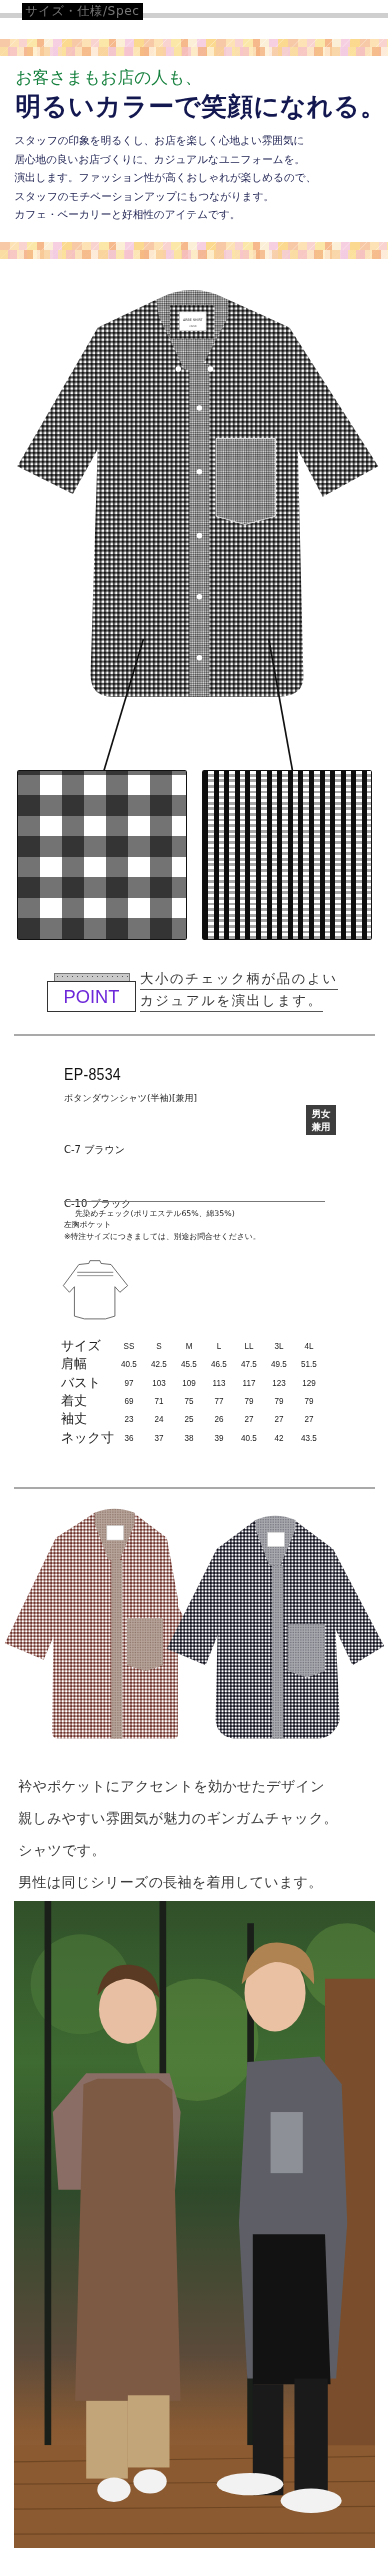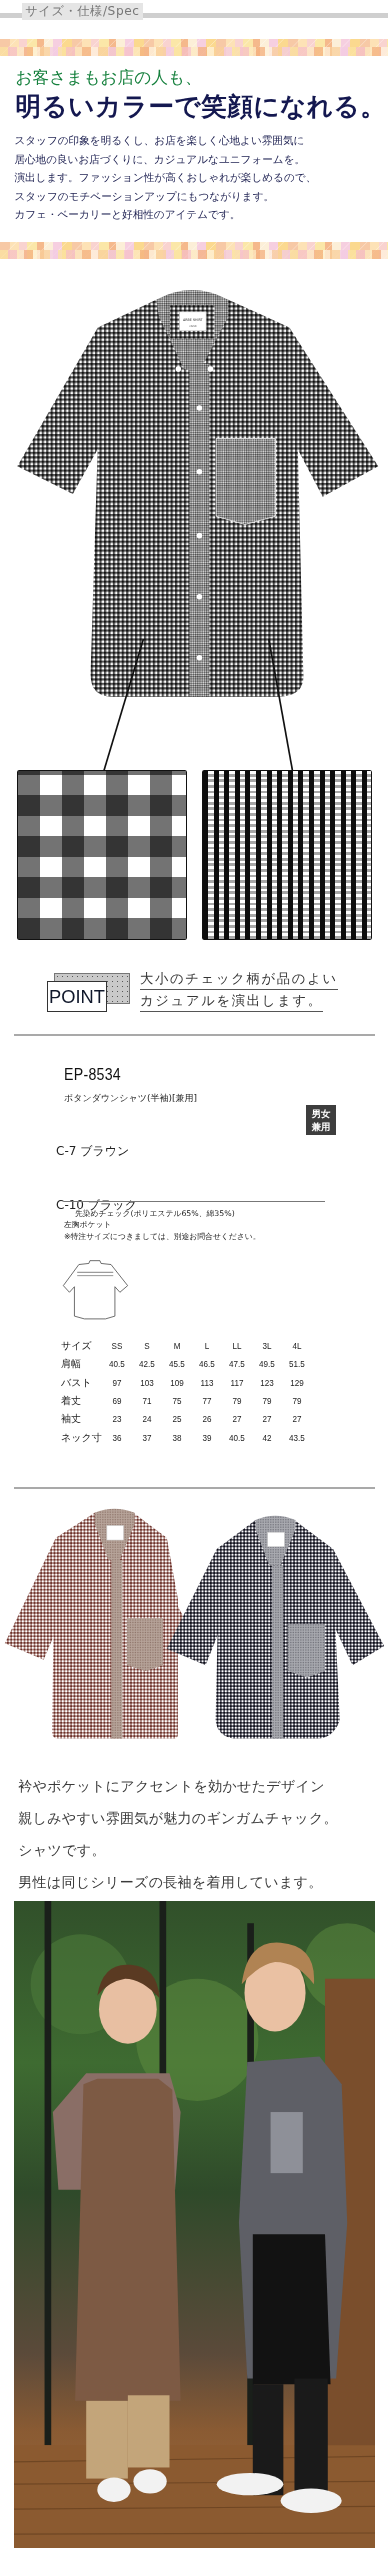--- a/index.html
+++ b/index.html
@@ -1,21 +1,21 @@
 <!DOCTYPE html>
 <html style="font-size:9px"><head>
 <meta charset="utf-8">
 <style>
   * { box-sizing: border-box; margin: 0; padding: 0; }
   body { width: 389px; height: 2576px; background: #ffffff; font-family: "DejaVu Sans", sans-serif; position: relative; overflow: hidden; color: #222; }
   .abs { position: absolute; }
 
   
   .hdr-bar { left: 0; top: 12.8px; width: 389px; height: 5.6px; background: #cfcfcf; }
-  .hdr-title { left: 22px; top: 3.3px; padding: 0 3.3px; background: #e5e5e5; font-size: 12.2px; color: #777; letter-spacing: 0.6px; font-family: "DejaVu Sans", sans-serif; }
+  .hdr-title { left: 22px; top: 3.3px; padding: 0 3.3px; background: #000000; font-size: 12.2px; color: #777; letter-spacing: 0.6px; font-family: "DejaVu Sans", sans-serif; }
 
   
   .banner { left: 0; width: 389px; height: 16.7px;
     background:
       linear-gradient(135deg, rgba(255,255,255,0) 49%, rgba(255,255,255,0.35) 50%, rgba(255,255,255,0) 51%) 0 0/16.7px 16.7px,
       repeating-linear-gradient(90deg, #f7c9a6 0 10px, #fde2b6 10px 19px, #f9d3d0 19px 27px, #fbe7a8 27px 37px, #f5b98c 37px 44px, #fcefd8 44px 53px, #f6cfe0 53px 62px, #fbd98f 62px 72px);
   }
   .banner::after { content: ""; position: absolute; left: 0; top: 8.3px; width: 100%; height: 8.3px;
     background: repeating-linear-gradient(90deg, #fbe3a1 0 7.8px, #f6c0c8 7.8px 16.7px, #fde9c2 16.7px 24.4px, #f4b07e 24.4px 33px, #fff3dd 33px 40px, #f9cf9a 40px 50px, #f3cbe3 50px 58px); opacity: 0.75; }
 
@@ -37,39 +37,39 @@
   .swatch-small {
     background-color: #fff;
     background-image:
       repeating-linear-gradient(90deg, #0d0d0d 0 5px, transparent 5px 10.6px),
       repeating-linear-gradient(0deg, rgba(0,0,0,0.35) 0 2.8px, transparent 2.8px 5.6px);
   }
 
   
   .point-shadow { left: 54px; top: 973px; width: 76px; height: 30.5px; background: #c9c9c9;
     background-image: radial-gradient(#555 0.6px, transparent 0.7px); background-size: 5px 5px; border: 0.6px solid #777; }
-  .point-box { left: 47px; top: 981px; width: 60px; height: 31px; background: #fff; border: 0.8px solid #333;
-    font-size: 18.3px; color: #0f172a; text-align: center; line-height: 30px; font-family: "Liberation Sans", sans-serif; }
+  .point-box { left: 47px; top: 981px; width: 89px; height: 31px; background: #fff; border: 0.8px solid #333;
+    font-size: 18.3px; color: #6d28d9; text-align: center; line-height: 30px; font-family: "Liberation Sans", sans-serif; }
   .point-line { left: 140px; font-size: 13.3px; color: #333; letter-spacing: 1.7px; white-space: nowrap; border-bottom: 1.1px solid #555; padding-bottom: 1.1px; font-family: "DejaVu Sans", sans-serif; text-align: center; }
 
   .divider { left: 14px; width: 361px; height: 2.2px; background: #a9a9a9; }
 
   
   .model-no { left: 64px; top: 1065px; font-size: 16.7px; color: #111; font-family: "Liberation Sans", sans-serif; transform: scaleX(0.85); transform-origin: left; letter-spacing: 0.3px; }
   .model-name { left: 64px; top: 1092px; font-size: 9px; color: #222; white-space: nowrap; }
   .gender-badge { left: 295px; top: 1105px; width: 30px; height: 30px; background: #3d3d3d; color: #fff; font-size: 9.4px; font-weight: bold; line-height: 13.3px; text-align: center; padding-top: 1.7px; margin-left: 11px; }
-  .color-line { left: 56px; font-size: 12px; color: #222; white-space: nowrap; }
+  .color-line { left: 64px; font-size: 10px; color: #222; white-space: nowrap; }
   .spec-rule { left: 64px; top: 1201px; width: 261px; height: 0.6px; background: #777; }
   .spec-note { left: 64px; font-size: 7.8px; color: #222; white-space: nowrap; line-height: 11px; }
 
   .flat-sketch { left: 62px; top: 1259px; }
 
   table.size-table { position: absolute; left: 61px; top: 1337px; border-collapse: collapse; }
   table.size-table td { font-size: 9px; color: #222; height: 18.3px; padding: 0; white-space: nowrap; font-family: "DejaVu Sans", sans-serif; }
-  table.size-table td.rh { width: 38px; text-align: left; font-size: 10px; }
+  table.size-table td.rh { width: 38px; text-align: left; font-size: 13px; }
   table.size-table td.v { width: 30px; text-align: center; font-family: "Liberation Sans", sans-serif; transform: scaleX(0.9); }
 
   .desc { left: 18.3px; top: 1770px; }
   .desc p { font-size: 14px; color: #3a3a3a; line-height: 32px; white-space: nowrap; font-family: "DejaVu Serif", serif; letter-spacing: 0.3px; }
 
   
   .photo { left: 14px; top: 1901px; width: 361px; height: 647px; overflow: hidden;
     background: linear-gradient(180deg, #31502a 0%, #3e6b31 25%, #2f4a2a 45%, #5b4a3a 70%, #8a5b33 82%, #a06a3c 100%); }
 </style>
 </head>

